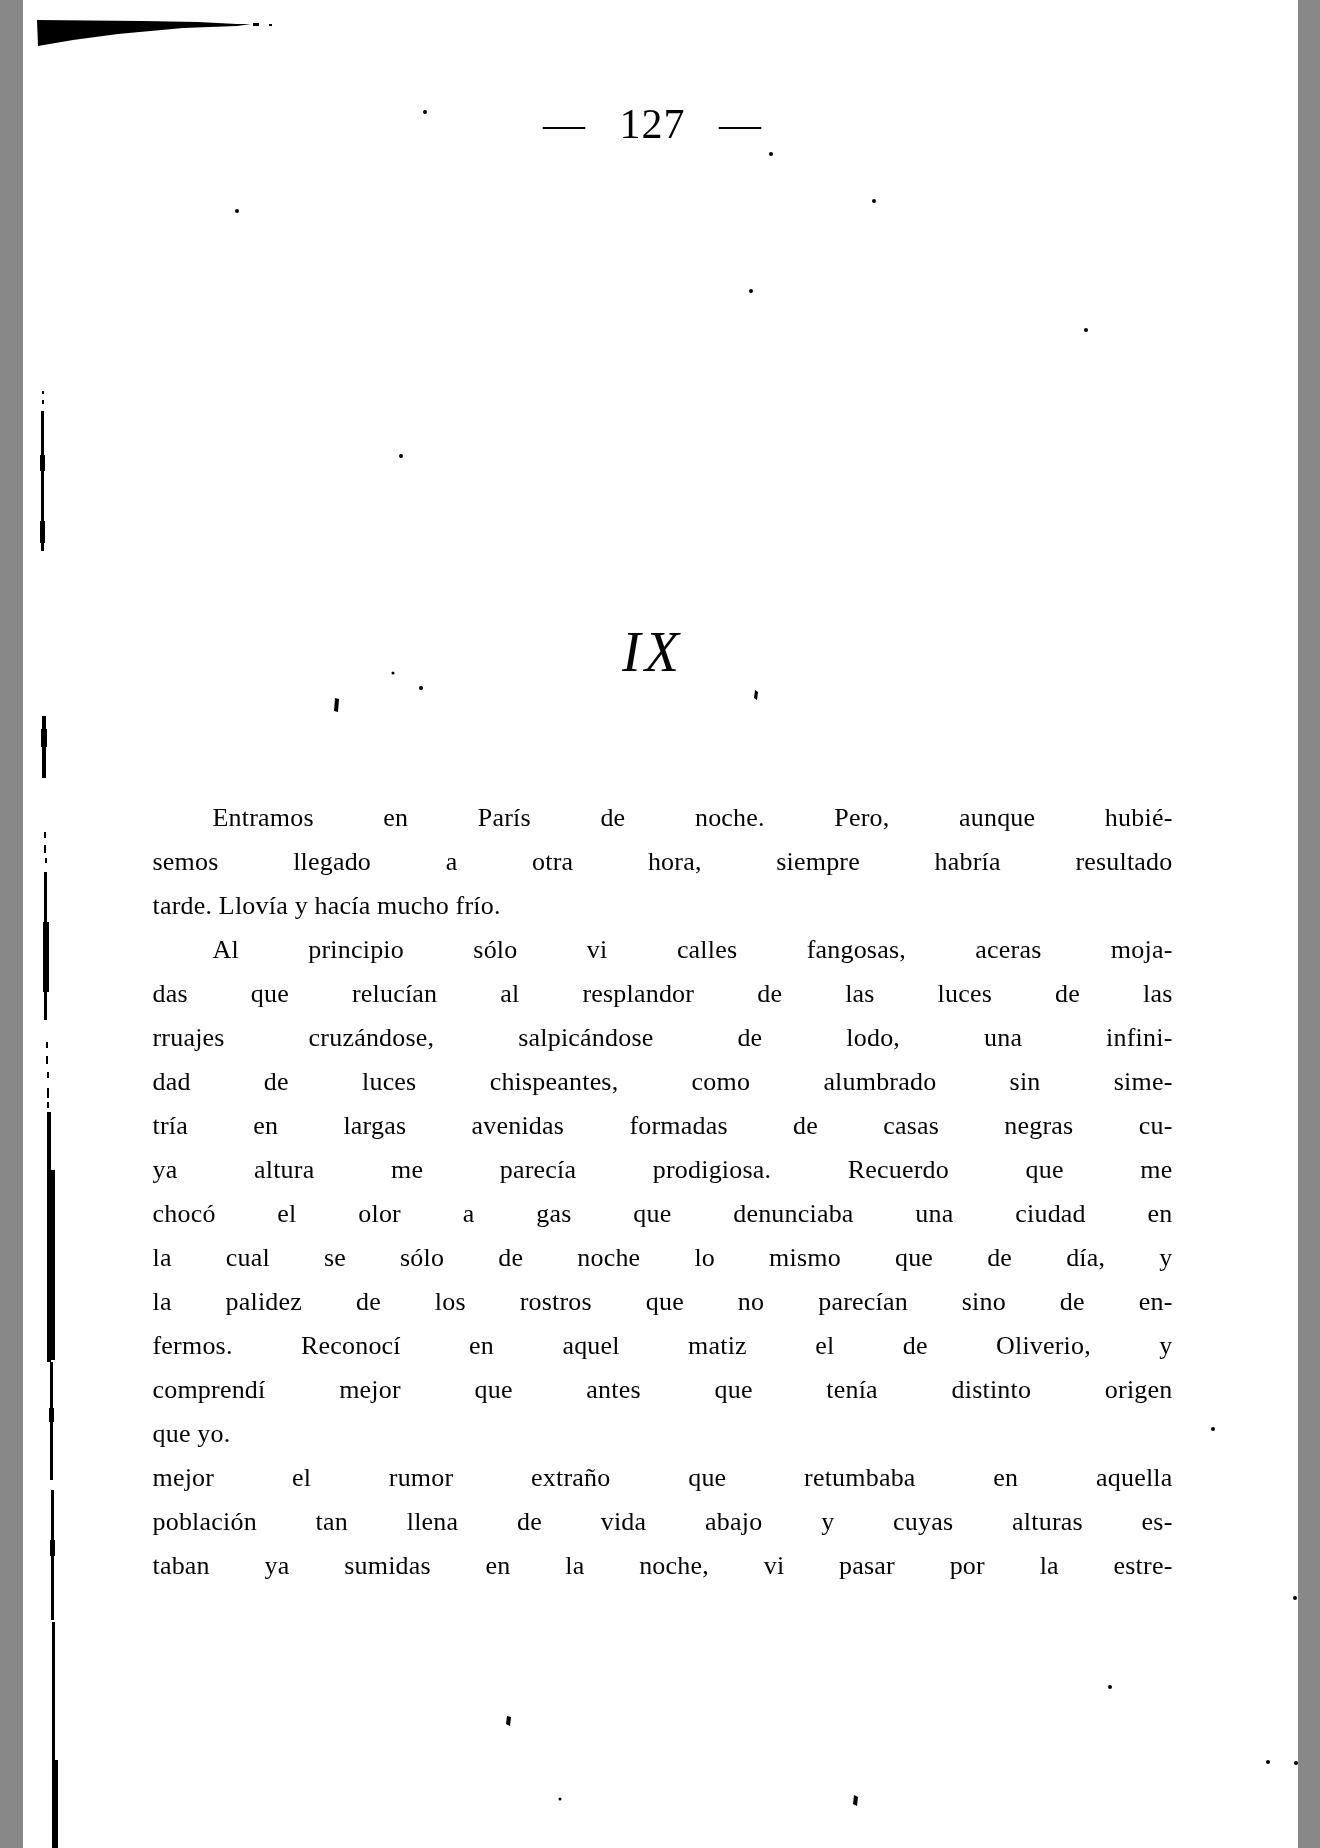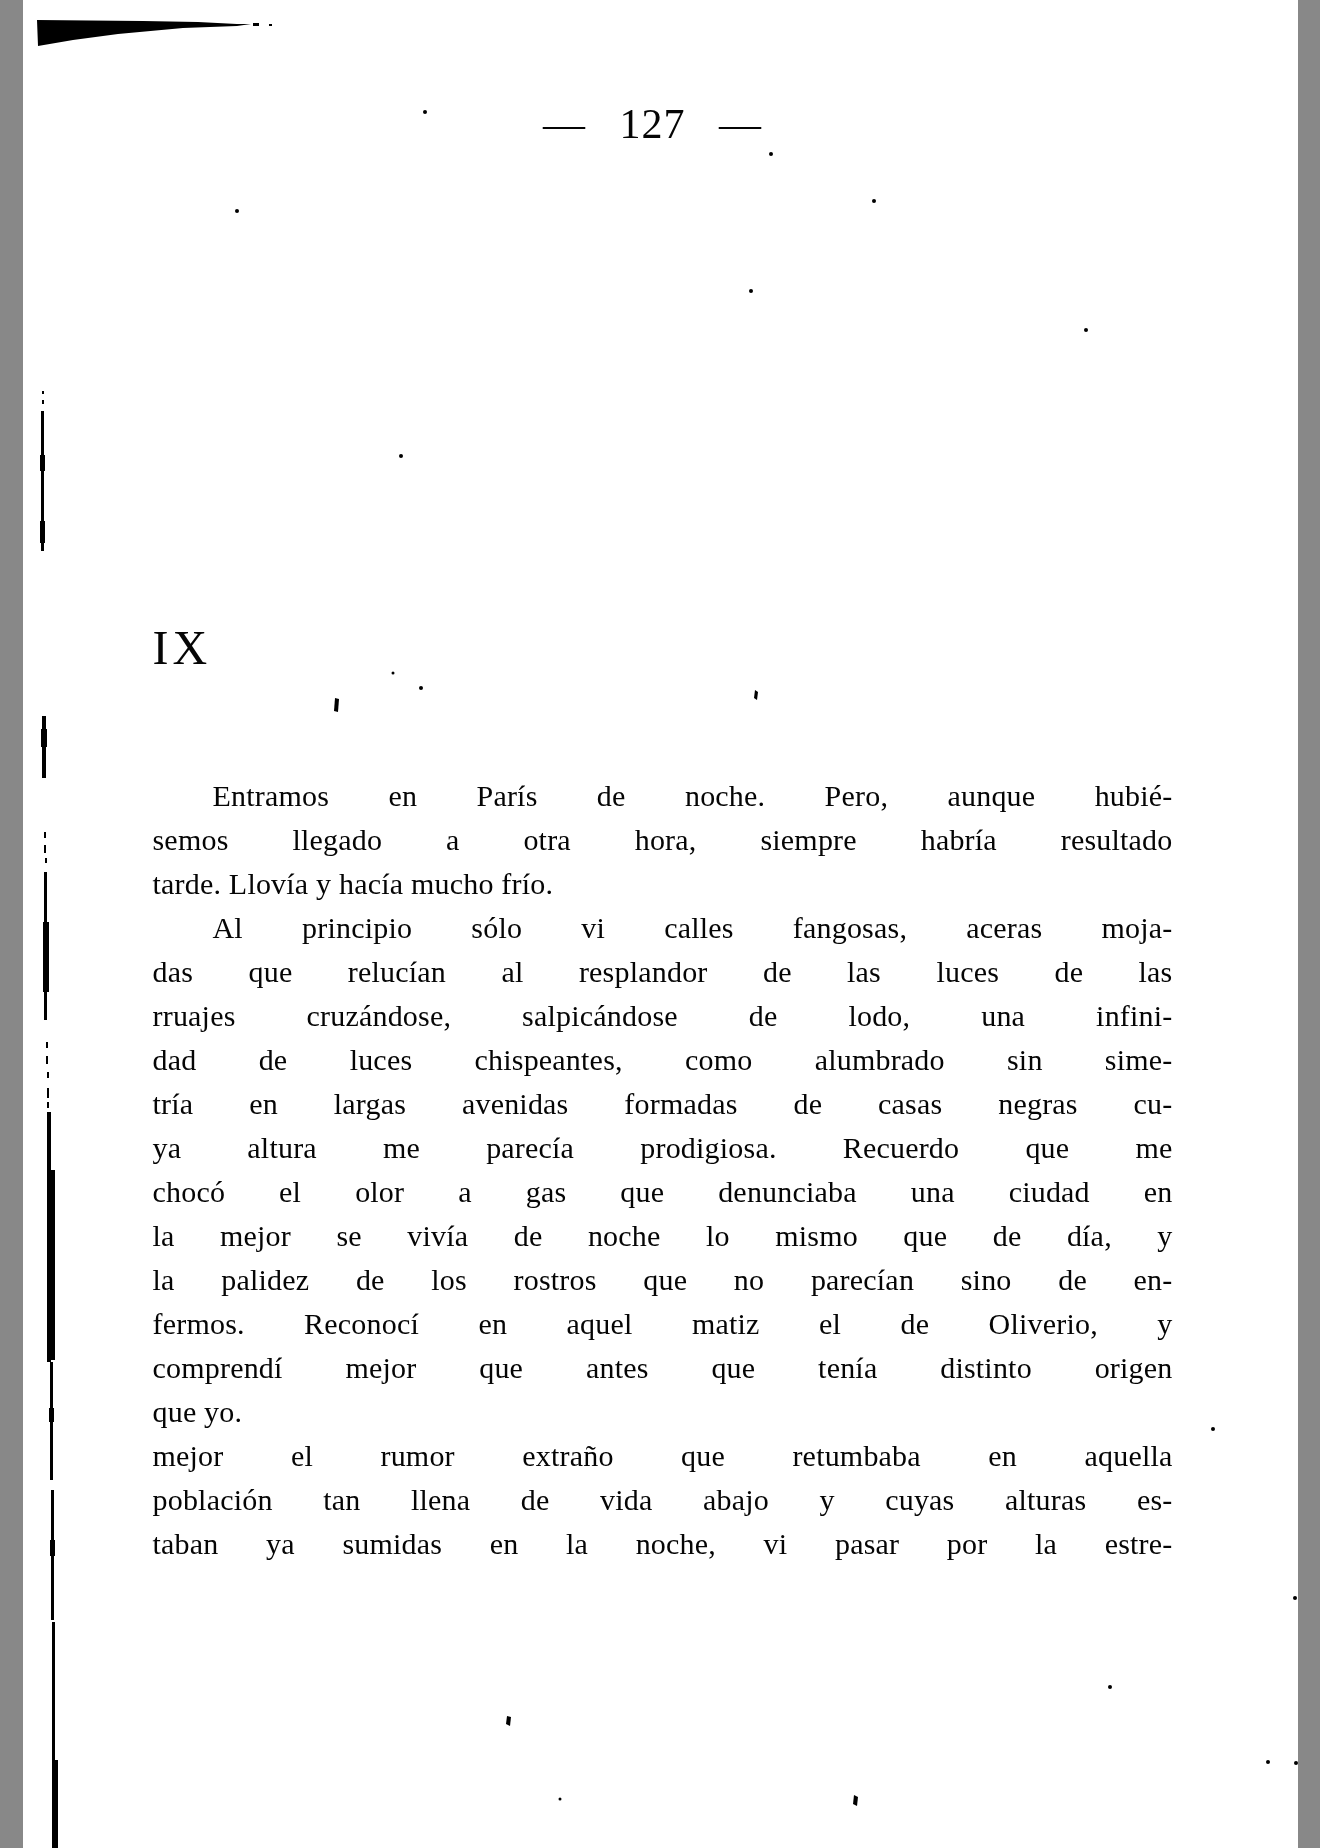--- a/index.html
+++ b/index.html
@@ -19,27 +19,28 @@
   .page-number{
     position:absolute;top:100px;left:130px;width:1000px;
     text-align:center;
     font-size:42px;
     word-spacing:22px;
     letter-spacing:1px;
     white-space:nowrap;
   }
   .chapter-heading{
     position:absolute;top:620px;left:130px;width:1000px;
-    text-align:left;
-    font-size:48px;
+    text-align:center;
+    font-size:56px;
     letter-spacing:4px;
+    font-style:italic;
   }
   .text-block{
-    position:absolute;top:774px;left:130px;width:1020px;
-    font-size:30px;
+    position:absolute;top:796px;left:130px;width:1020px;
+    font-size:26px;
     line-height:44px;
     letter-spacing:0.2px;
   }
   .line{
     text-align:justify;
     text-align-last:justify;
     text-justify:inter-word;
     width:100%;
   }
   .line.indent{text-indent:60px;}
@@ -126,21 +127,21 @@
     <div class="line indent">Entramos en París de noche. Pero, aunque hubié-</div>
     <div class="line">semos llegado a otra hora, siempre habría resultado</div>
     <div class="line parend">tarde. Llovía y hacía mucho frío.</div>
     <div class="line indent">Al principio sólo vi calles fangosas, aceras moja-</div>
     <div class="line">das que relucían al resplandor de las luces de las</div>
     <div class="line">rruajes cruzándose, salpicándose de lodo, una infini-</div>
     <div class="line">dad de luces chispeantes, como alumbrado sin sime-</div>
     <div class="line">tría en largas avenidas formadas de casas negras cu-</div>
     <div class="line">ya altura me parecía prodigiosa. Recuerdo que me</div>
     <div class="line">chocó el olor a gas que denunciaba una ciudad en</div>
-    <div class="line">la mejor se vivía de noche lo mismo que de día, y</div>
+    <div class="line">la cual se sólo de noche lo mismo que de día, y</div>
     <div class="line">la palidez de los rostros que no parecían sino de en-</div>
     <div class="line">fermos. Reconocí en aquel matiz el de Oliverio, y</div>
     <div class="line">comprendí mejor que antes que tenía distinto origen</div>
     <div class="line parend">que yo.</div>
     <div class="line">mejor el rumor extraño que retumbaba en aquella</div>
     <div class="line">población tan llena de vida abajo y cuyas alturas es-</div>
     <div class="line">taban ya sumidas en la noche, vi pasar por la estre-</div>
   </div>
 
 </div>

